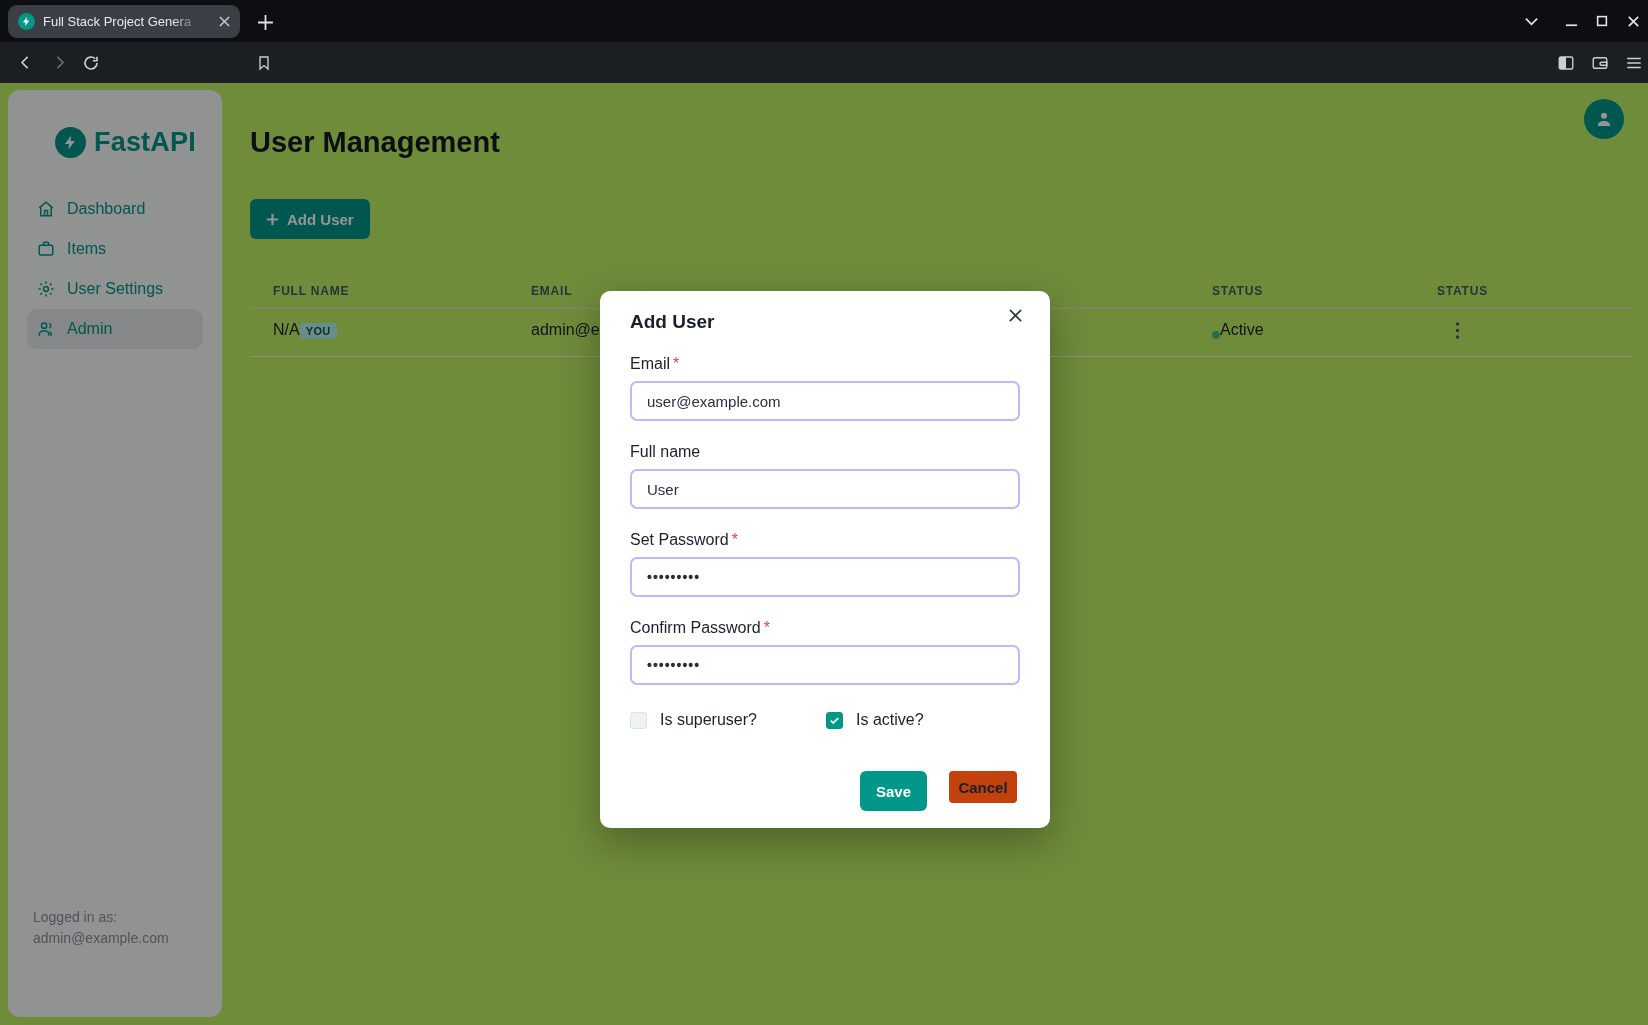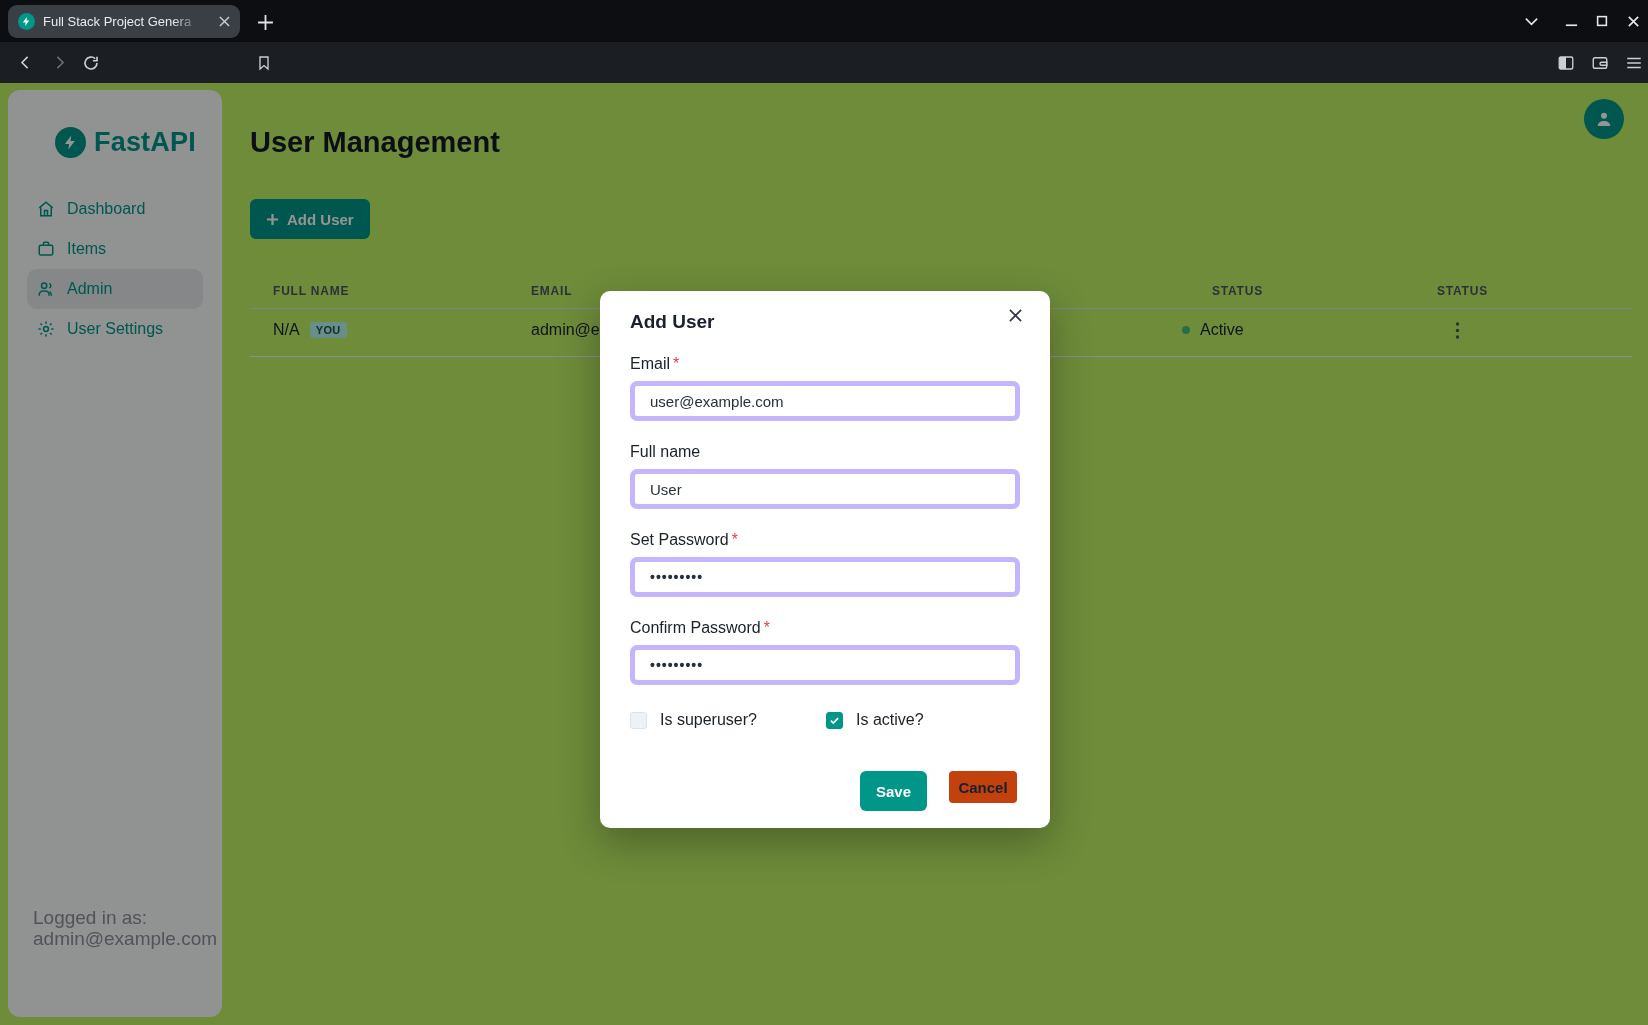--- a/index.html
+++ b/index.html
@@ -41,51 +41,51 @@
   .sidebar{position:absolute;left:8px;top:7px;width:214px;height:927px;background:#fafbfc;
     border-radius:12px;}
   .logo{position:absolute;left:47px;top:37px;display:flex;align-items:center;gap:8px;}
   .logo-mark{width:31px;height:31px;border-radius:50%;background:var(--accent);
     display:flex;align-items:center;justify-content:center;}
   .logo-text{color:var(--accent);font-size:27px;font-weight:600;letter-spacing:.2px;}
   .nav{position:absolute;left:19px;top:99px;width:176px;}
   .nav-item{display:flex;align-items:center;gap:12px;height:40px;padding:0 10px;
     color:var(--accent);font-size:16px;border-radius:10px;margin-bottom:0;}
   .nav-item.active{background:#e5e9ec;}
-  .side-foot{position:absolute;left:25px;bottom:68px;color:#8a919b;font-size:19px;line-height:21px;}
+  .side-foot{position:absolute;left:25px;bottom:68px;color:#8a919b;font-size:14px;line-height:21px;}
 
   .page-title{position:absolute;left:250px;top:43px;font-size:29px;font-weight:700;color:#131a24;}
   .btn-add{position:absolute;left:250px;top:116px;height:40px;padding:0 16px;border:none;
     background:var(--accent);color:#fff;font-weight:700;font-size:15px;border-radius:6px;
     display:flex;align-items:center;gap:8px;font-family:inherit;}
   .avatar{position:absolute;right:24px;top:16px;width:40px;height:40px;border-radius:50%;
     background:var(--accent);display:flex;align-items:center;justify-content:center;}
 
   .thead-cell{position:absolute;top:201px;font-size:12px;font-weight:700;color:#4a5568;
     letter-spacing:.8px;}
   .thead-line{position:absolute;left:250px;top:225px;width:1382px;height:1px;background:#dde3e9;}
   .row-cell{position:absolute;top:238px;font-size:16px;color:#1a202c;display:flex;
-    align-items:center;gap:10px;}
+    align-items:flex-end;gap:0;}
   .you-badge{background:#b2f5ea;color:#234e52;font-size:11px;font-weight:700;
     padding:2px 6px;border-radius:3px;letter-spacing:.4px;}
   .dot{width:8px;height:8px;border-radius:50%;background:#48bb78;}
   .row-line{position:absolute;left:250px;top:273px;width:1382px;height:1px;background:#eef1f4;}
   .kebab{color:#4a5568;}
 
   
   .overlay{position:absolute;left:0;top:83px;width:1648px;height:942px;background:rgba(0,0,0,0.42);}
   .modal{position:absolute;left:600px;top:291px;width:450px;height:537px;background:#fff;
     border-radius:10px;box-shadow:0 14px 40px rgba(0,0,0,.3);}
   .modal-title{position:absolute;left:30px;top:20px;font-size:19px;font-weight:700;color:#1a202c;}
   .modal-close{position:absolute;right:22px;top:11px;width:26px;height:26px;display:flex;
     align-items:center;justify-content:center;color:#2d3748;}
   .field{position:absolute;left:30px;width:390px;height:66px;}
   .flabel{font-size:16px;color:#1a202c;}
   .req{color:#e53e3e;margin-left:3px;}
-  .inp{position:absolute;left:0;top:26px;width:390px;height:40px;border:5px solid #c4b5fd;
+  .inp{position:absolute;left:0;top:26px;width:390px;height:40px;border:2px solid #c4b5fd;
     border-radius:7px;padding:0 15px;font-size:15px;color:#27303d;font-family:inherit;
     background:#fff;outline:none;}
   .inp.pw{font-size:14px;letter-spacing:1px;font-weight:700;}
   .cbrow{position:absolute;left:30px;top:420px;width:390px;height:20px;}
   .cbwrap{position:absolute;display:flex;align-items:center;gap:13px;}
   .cbox{width:17px;height:17px;border-radius:3px;background:#edf2f7;border:1px solid #dbe3ea;
     display:flex;align-items:center;justify-content:center;}
   .cbox .chk{display:none;}
   .cbox.checked{background:var(--accent);border-color:var(--accent);}
   .cbox.checked .chk{display:block;}
@@ -251,39 +251,39 @@
         </div>
         <div class="nav-item">
           <span>
             <svg width="18" height="18" viewBox="0 0 24 24" fill="none" stroke="currentColor" stroke-width="2">
                 <rect x="3" y="7" width="18" height="13" rx="2"></rect>
                 <path d="M8.5 7V5a2 2 0 0 1 2-2h3a2 2 0 0 1 2 2v2"></path>
               </svg>
           </span>
           <span>Items</span>
         </div>
+        <div class="nav-item">
+          <span>
+            <svg width="18" height="18" viewBox="0 0 24 24" fill="none" stroke="currentColor" stroke-width="2">
+                <circle cx="12" cy="12" r="3.2"></circle>
+                <path d="M12 2v3M12 19v3M2 12h3M19 12h3M4.6 4.6l2.1 2.1M17.3 17.3l2.1 2.1M19.4 4.6l-2.1 2.1M6.7 17.3l-2.1 2.1"></path>
+              </svg>
+          </span>
+          <span>User Settings</span>
+        </div>
         <div class="nav-item active">
           <span>
             <svg width="18" height="18" viewBox="0 0 24 24" fill="none" stroke="currentColor" stroke-width="2">
                 <circle cx="9.5" cy="7.5" r="3.5"></circle>
                 <path d="M3 21v-1.5a5 5 0 0 1 5-5h3a5 5 0 0 1 5 5V21"></path>
                 <path d="M16.5 4.4a3.5 3.5 0 0 1 0 6.2M19 21v-1.2a5 5 0 0 0-2.5-4.3"></path>
               </svg>
           </span>
           <span>Admin</span>
         </div>
-        <div class="nav-item">
-          <span>
-            <svg width="18" height="18" viewBox="0 0 24 24" fill="none" stroke="currentColor" stroke-width="2">
-                <circle cx="12" cy="12" r="3.2"></circle>
-                <path d="M12 2v3M12 19v3M2 12h3M19 12h3M4.6 4.6l2.1 2.1M17.3 17.3l2.1 2.1M19.4 4.6l-2.1 2.1M6.7 17.3l-2.1 2.1"></path>
-              </svg>
-          </span>
-          <span>User Settings</span>
-        </div>
       </div>
       <div class="side-foot">
         <div>Logged in as:</div>
         <div>admin@example.com</div>
       </div>
     </div>
 
     <div class="page-title">User Management</div>
 
     <button class="btn-add">
@@ -306,21 +306,21 @@
     <span class="thead-cell" style="left:531px;">EMAIL</span>
     <span class="thead-cell" style="left:1212px;">STATUS</span>
     <span class="thead-cell" style="left:1437px;">STATUS</span>
     <div class="thead-line"></div>
 
     <div class="row-cell" style="left:273px;">
       <span>N/A</span>
       <span class="you-badge">YOU</span>
     </div>
     <div class="row-cell" style="left:531px;">admin@example.com</div>
-    <div class="row-cell" style="left:1182px;">
+    <div class="row-cell" style="left:1212px;">
       <span class="dot"></span>
       <span>Active</span>
     </div>
     <div class="row-cell" style="left:1455px;">
       <span class="kebab">
         <svg width="5" height="19" viewBox="0 0 5 19" fill="currentColor">
             <circle cx="2.5" cy="3" r="1.7"></circle>
             <circle cx="2.5" cy="9.5" r="1.7"></circle>
             <circle cx="2.5" cy="16" r="1.7"></circle>
           </svg>

